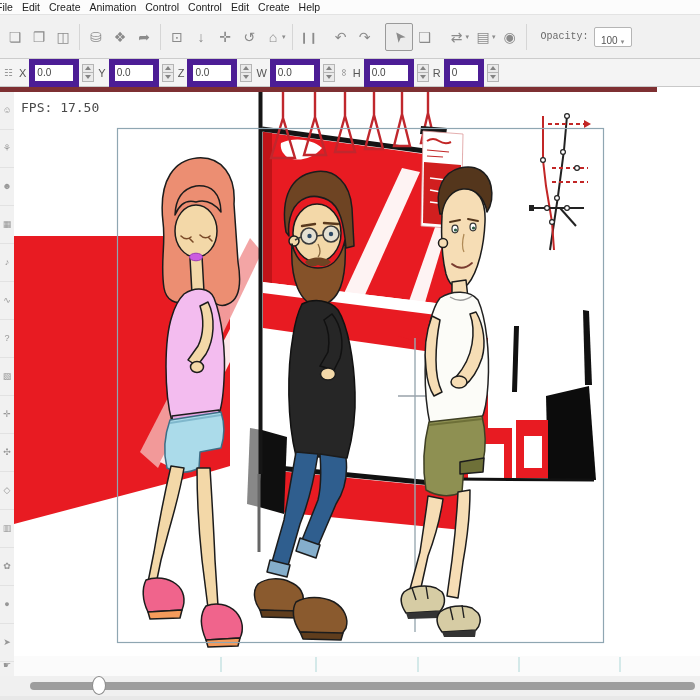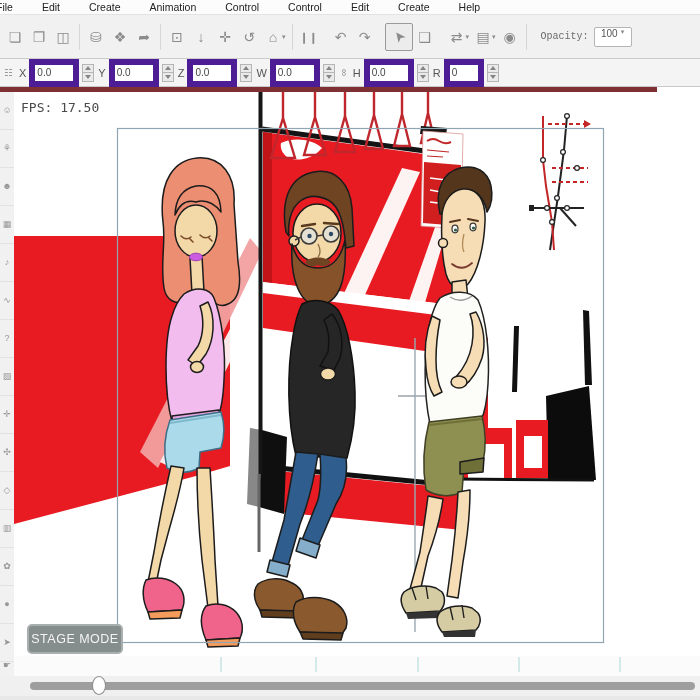--- a/index.html
+++ b/index.html
@@ -3,38 +3,38 @@
 <meta charset="utf-8">
 <style>
   html,body{margin:0;padding:0;background:#fff;}
   #app{position:relative;width:700px;height:700px;overflow:hidden;
        font-family:"Liberation Sans","DejaVu Sans",sans-serif;background:#fff;
        -webkit-font-smoothing:antialiased;}
   
   .menubar{position:absolute;left:0;top:0;width:700px;height:14px;background:#fcfcfc;
            border-bottom:1px solid #e3e3e3;display:flex;align-items:center;gap:9px;
            font-size:10.5px;color:#222;padding-left:0;}
-  .menubar .mi{cursor:default;white-space:nowrap;margin-left:20px;}
+  .menubar .mi{cursor:default;white-space:nowrap;}
   .menubar .mi:first-child{margin-left:-4px;}
   
   .toolbar{position:absolute;left:0;top:15px;width:700px;height:43px;background:#f1f1f1;
            border-bottom:1px solid #cccccc;display:flex;align-items:center;padding-left:3px;}
   .ticon{width:24px;height:24px;line-height:24px;text-align:center;font-size:14px;color:#8b8b8b;
          display:inline-block;flex:0 0 auto;}
   .ticon.small{font-size:11px;}
   .tsep{width:1px;height:26px;background:#d6d6d6;margin:0 4px;flex:0 0 auto;}
   .tgap{width:8px;flex:0 0 auto;}
   .caret{font-size:7px;color:#8b8b8b;margin-left:-3px;margin-right:2px;}
   .sel-tool{border:1px solid #9a9a9a;background:#ececec;border-radius:2px;padding:0 1px;
             display:flex;align-items:center;height:26px;}
   .rot45{display:inline-block;transform:rotate(-128deg);}
   .opacity-wrap{display:flex;align-items:center;margin-left:10px;gap:5px;}
   .opacity-label{font-size:10px;color:#6b6b6b;font-family:Liberation Mono, monospace;}
   .opacity-box{width:36px;height:18px;background:#fff;border:1px solid #b5b5b5;border-radius:2px;
-               display:flex;align-items:flex-start;justify-content:center;gap:3px;font-size:10px;color:#555;}
+               display:flex;align-items:flex-end;justify-content:center;gap:3px;font-size:10px;color:#555;}
   .opacity-box .caret{margin:0;}
   
   .propbar{position:absolute;left:0;top:59px;width:700px;height:27px;background:#f4f4f4;
            border-bottom:1px solid #c9c9c9;display:flex;align-items:center;padding-left:2px;
            font-size:11px;color:#555;gap:4px;}
   .grid-ic{font-size:10px;color:#9a9a9a;width:13px;text-align:center;}
   .pfield{display:flex;align-items:center;gap:3px;}
   .pin{width:34px;height:16px;border:6px solid #4c1d95;background:#fff;font-size:10px;color:#444;
        padding:0 2px;font-family:"Liberation Sans",sans-serif;}
   .pin.narrow{width:24px;}
@@ -393,21 +393,20 @@
         <path fill="#333" d="M406,613 L440,611 L439,618 L408,619 Z"></path>
         <path class="f-sandal ol" d="M440,612 C448,606 462,604 472,608 L478,613 C482,619 480,626 476,630 L442,632 C436,624 436,617 440,612 Z"></path>
         <path d="M450,607 L453,620 M462,605 L464,618" stroke="#222" stroke-width="1.4"></path>
         <path fill="#333" d="M442,632 L476,630 L475,637 L444,637 Z"></path>
       </g>
 
       <rect x="117.5" y="128.5" width="486" height="514" fill="none" stroke="var(--stage-border,#8fa6b2)" stroke-width="1.2"></rect>
     </svg>
 
     <div class="fps">FPS: 17.50</div>
-    <div class="stage-badge">STAGE MODE</div>
   </div>
 
   <div class="ticks">
     <div class="tick" style="left:206px"></div>
     <div class="tick" style="left:301px"></div>
     <div class="tick" style="left:403px"></div>
     <div class="tick" style="left:504px"></div>
     <div class="tick" style="left:605px"></div>
   </div>
 

